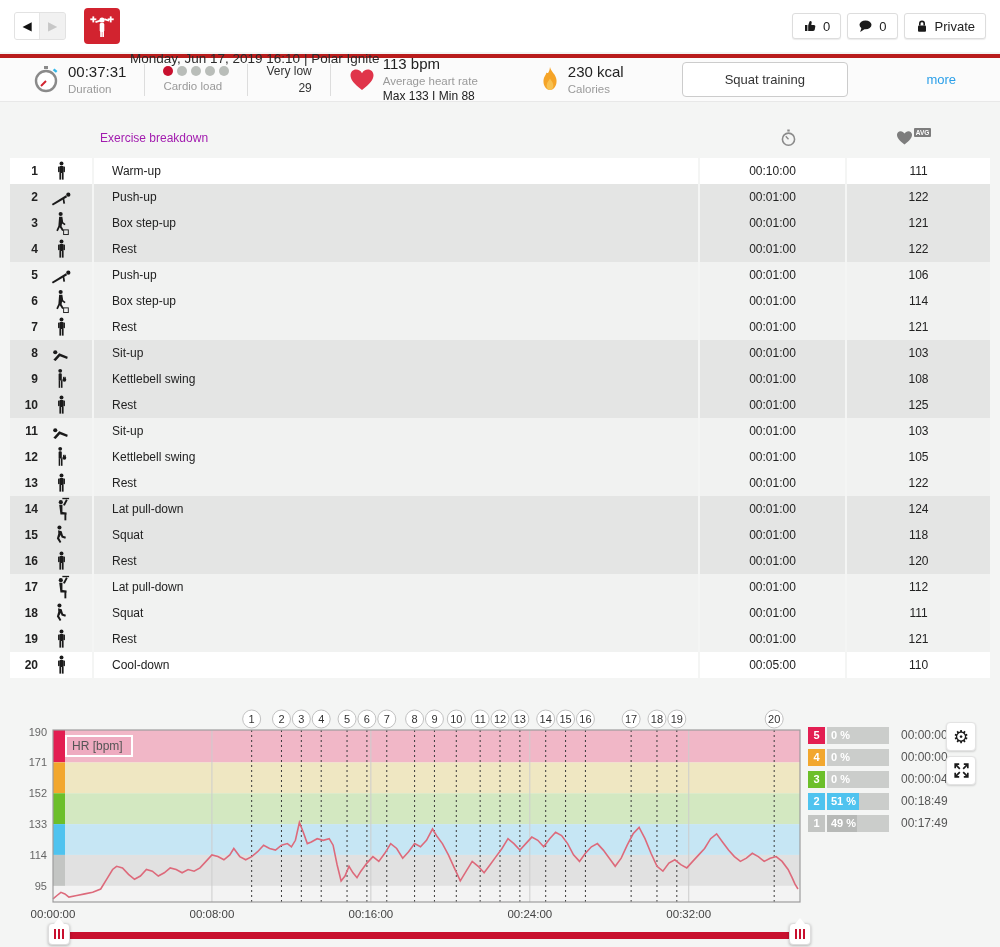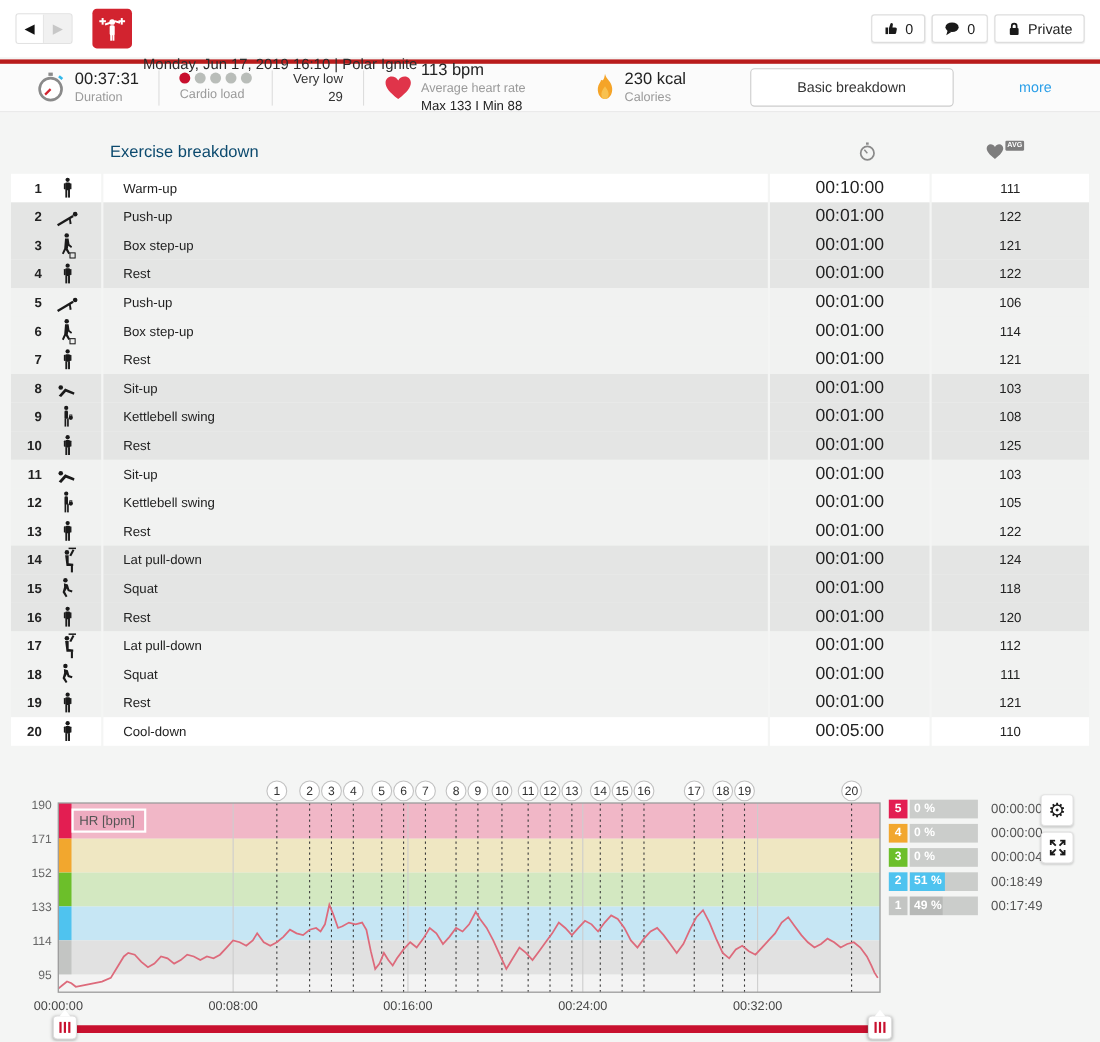--- a/index.html
+++ b/index.html
@@ -29,34 +29,34 @@
   .dots { display:flex; gap:4px; margin-bottom:3px; }
   .dot { width:10px; height:10px; border-radius:50%; background:#b9bdb9; }
   .verylow { text-align:right; font-size:12px; color:#333; line-height:1.4; }
   .hr-minmax { font-size:12px; color:#222; }
   .benefit-btn { margin-left:40px; border:1px solid #ccc; border-radius:4px; background:#fff; padding:9px 42px; font-size:13px; color:#333; cursor:pointer; }
   .more-link { margin-left:auto; margin-right:30px; color:#2b9fe8; font-size:13px; cursor:pointer; }
 
   
   .table-section { margin:0 10px; }
   .tbl-head { height:40px; margin-top:16px; position:relative; display:flex; align-items:center; }
-  .tbl-head-label { position:absolute; left:90px; font-size:15px; color:#0c4a6e; }
+  .tbl-head-label { position:absolute; left:90px; font-size:12px; color:#a21caf; }
   .th-ico-dur { position:absolute; left:713px; width:130px; display:flex; justify-content:center; }
   .th-ico-hr { position:absolute; left:832px; width:143px; display:flex; justify-content:center; align-items:flex-start; gap:1px; }
   .avg-badge { background:#7d7d7d; color:#fff; font-size:6.5px; font-weight:bold; padding:1px 2px; border-radius:1px; margin-top:-2px; }
   .rows {}
   .t-row { display:flex; height:26px; align-items:stretch; }
   .row-dark  > div { background:#e4e5e4; }
   .row-light > div { background:#f1f2f1; }
   .row-white > div { background:#fff; }
   .c-id { width:82px; display:flex; align-items:center; flex:none; }
   .c-num { width:28px; text-align:right; font-size:12px; font-weight:bold; color:#222; }
   .c-ico { width:46px; display:flex; justify-content:center; align-items:center; }
   .c-name { flex:1; display:flex; align-items:center; font-size:12px; color:#222; padding-left:18px; margin-left:2px; }
-  .c-dur { width:145px; flex:none; display:flex; align-items:center; justify-content:center; font-size:16px; color:#222; margin-left:2px; }
+  .c-dur { width:145px; flex:none; display:flex; align-items:center; justify-content:center; font-size:12px; color:#222; margin-left:2px; }
   .c-hr { width:143px; flex:none; display:flex; align-items:center; justify-content:center; font-size:12px; color:#222; margin-left:2px; }
 
   
   .chart-section { position:relative; height:250px; margin-top:24px; }
   #hr-chart { position:absolute; left:0; top:0; }
   #hr-chart text { font-family:"Liberation Sans", sans-serif; }
   .legend { position:absolute; left:808px; top:24px; width:180px; }
   .lg-row { display:flex; align-items:center; height:18px; margin-bottom:4px; }
   .lg-zone { width:17px; height:17px; flex:none; color:#fff; font-size:11px; font-weight:bold; display:flex; align-items:center; justify-content:center; margin-right:2px; }
   .lg-bar { position:relative; width:62px; height:17px; background:#cbcdcb; flex:none; overflow:hidden; }
@@ -181,21 +181,21 @@
     <div class="sum-item" style="margin-left:26px;">
       <svg width="20" height="28" viewBox="0 0 20 28">
         <path d="M10 1 C11 6 16 8 16.5 14 17 19.5 14 24 10 24 6 24 3 19.5 3.5 14 3.8 10.5 6 9 6.5 6.5 8.5 8.5 9.5 4.5 10 1z" fill="#f5a428"></path>
         <path d="M10 24 C7.8 24 6.3 21.5 6.8 18.5 7.2 16 9 14.5 10 12.5 11 14.5 12.8 16 13.2 18.5 13.7 21.5 12.2 24 10 24z" fill="#f8c150"></path>
       </svg>
       <div class="stack">
         <div class="sum-val">230 kcal</div>
         <div class="sum-label">Calories</div>
       </div>
     </div>
-    <button class="benefit-btn">Basic breakdown</button>
+    <button class="benefit-btn">Squat training</button>
     <span class="more-link">more</span>
   </div>
 
   <section class="table-section">
     <div class="tbl-head">
       <span class="tbl-head-label">Exercise breakdown</span>
       <span class="th-ico-dur">
         <svg width="17" height="20" viewBox="0 0 28 30">
           <rect x="12" y="1" width="4" height="3.4" fill="#8a8a8a"></rect>
           <circle cx="14" cy="17" r="10" fill="none" stroke="#8a8a8a" stroke-width="2.6"></circle>

